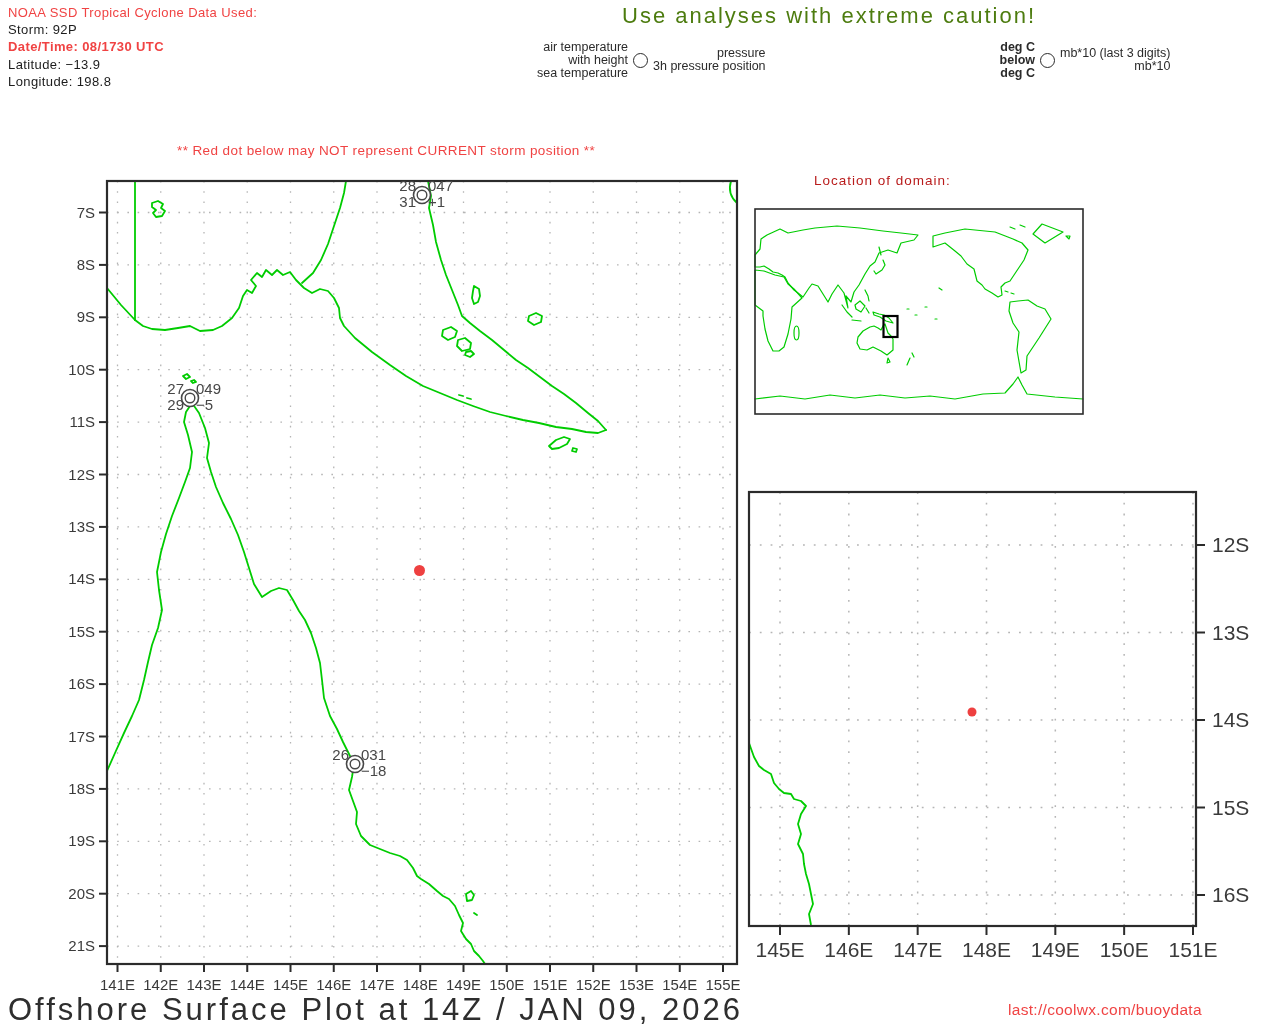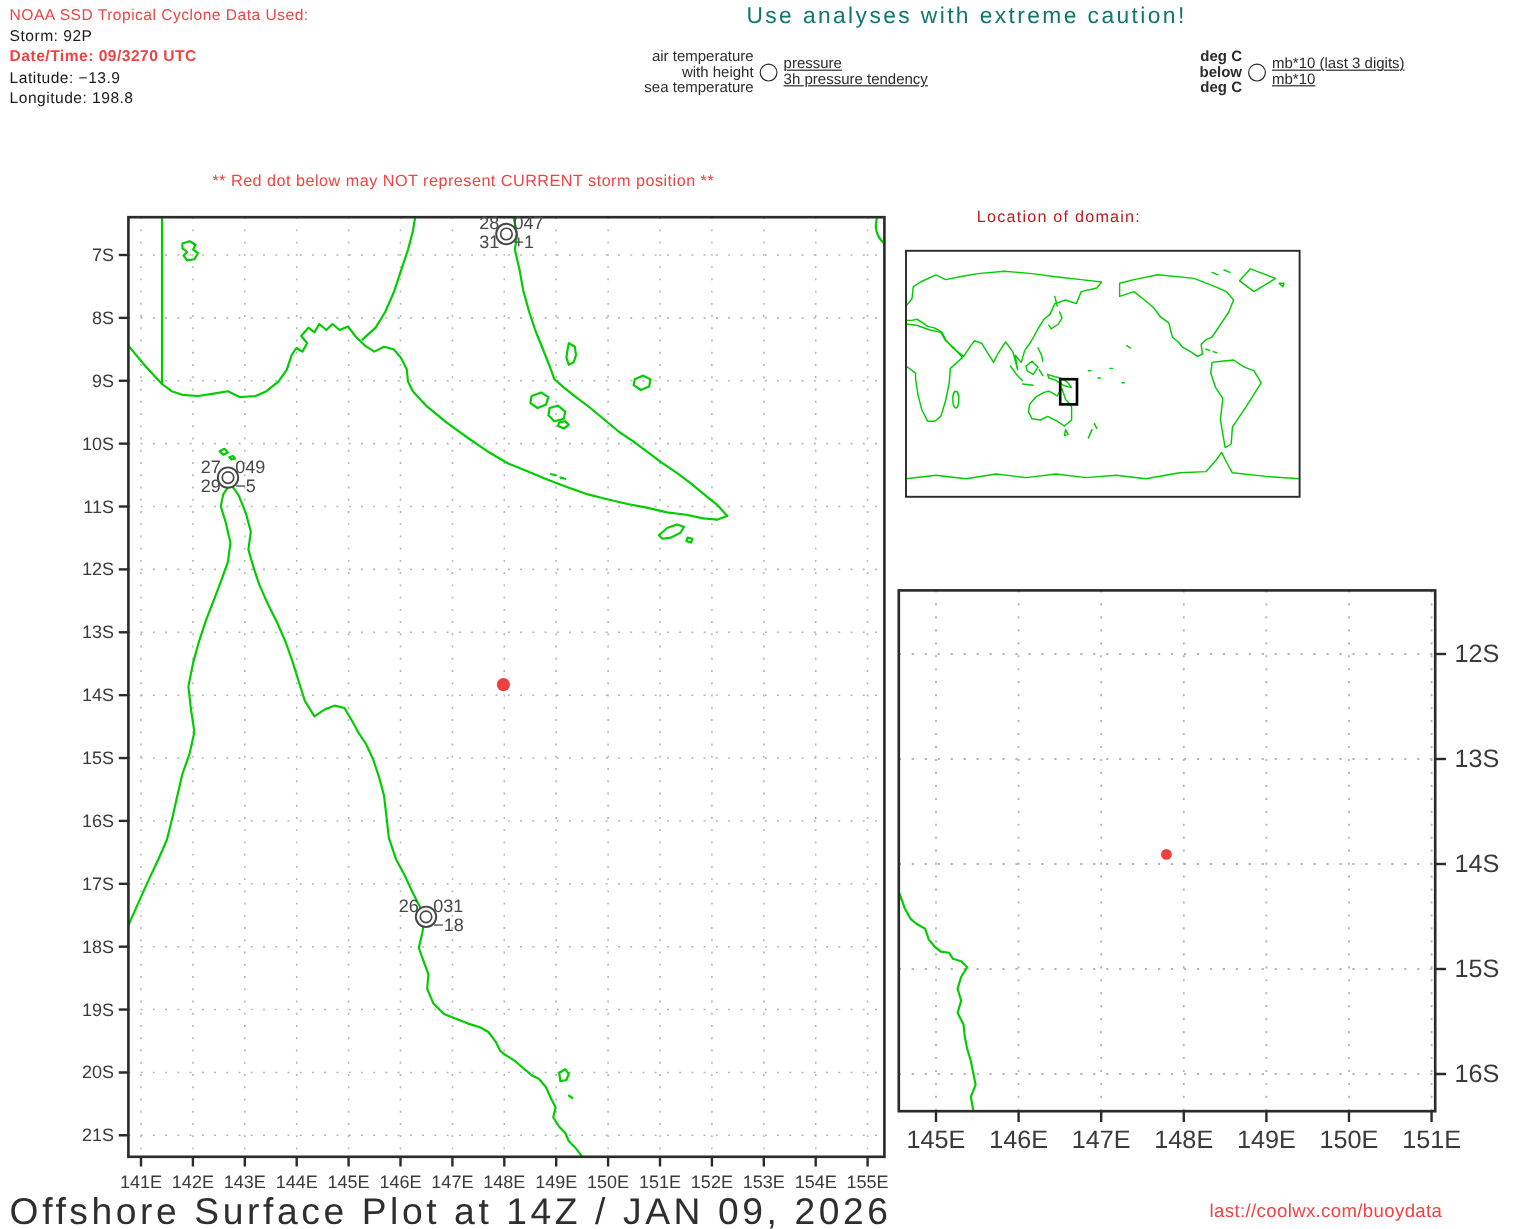--- a/index.html
+++ b/index.html
@@ -3,24 +3,24 @@
 <meta charset="utf-8">
 <style>
   html,body{margin:0;padding:0;}
   body{width:1280px;height:1024px;overflow:hidden;background:#ffffff;position:relative;
        font-family:"Liberation Sans","DejaVu Sans",sans-serif;}
   .stage{position:absolute;inset:0;}
   svg text{font-family:"Liberation Sans","DejaVu Sans",sans-serif;}
   .info{position:absolute;left:8px;top:4px;font-size:13px;line-height:17.2px;color:#1c1c1c;letter-spacing:.4px;}
   .info .red{color:#f04343;}
   .info .bold{font-weight:bold;}
-  .caution{position:absolute;left:622px;top:3px;font-size:19px;letter-spacing:2px;color:#0f766e;}
+  .caution{position:absolute;left:622px;top:3px;font-size:22px;letter-spacing:2px;color:#4d7c0f;}
   .legend{position:absolute;top:41px;display:flex;align-items:center;font-size:12.5px;line-height:12.9px;color:#2b2b2b;}
   .legend .lcol{text-align:right;}
-  .legend .rcol{text-align:left;text-decoration:underline;}
+  .legend .rcol{text-align:right;}
   .legend .circ{width:13px;height:13px;border:1.4px solid #2b2b2b;border-radius:50%;margin:0 5px;flex:0 0 auto;}
   .legend-left{left:518px;}
   .legend-left .lcol{width:110px;}
   .legend-right{left:989px;}
   .legend-right .lcol{width:46px;font-weight:bold;}
   .warning{position:absolute;left:177px;top:143px;font-size:13.5px;letter-spacing:.4px;color:#f04343;}
   .domain-title{position:absolute;left:814px;top:173px;font-size:13.5px;letter-spacing:1px;color:#b91c1c;}
   .footer-title{position:absolute;left:8px;top:992px;font-size:31px;letter-spacing:3px;color:#2e2e2e;white-space:nowrap;}
   .footer-url{position:absolute;left:1008px;top:1001px;font-size:15.5px;letter-spacing:.3px;color:#f04343;}
 </style>
@@ -256,38 +256,38 @@
         <text x="361" y="776" text-anchor="start" font-size="15" fill="#474747">−18</text>
       </g>
 
     <circle id="storm-dot-main" fill="#ee4040" cx="419.5" cy="570.5" r="5.5"></circle>
     <circle id="storm-dot-inset" fill="#ee4040" cx="972" cy="712" r="4.5"></circle>
   </svg>
 
   <div class="info">
     <div class="red">NOAA SSD Tropical Cyclone Data Used:</div>
     <div>Storm: 92P</div>
-    <div class="red bold">Date/Time: 09/3270 UTC</div>
+    <div class="red bold">Date/Time: 08/1730 UTC</div>
     <div>Latitude: −13.9</div>
     <div>Longitude: 198.8</div>
   </div>
 
   <div class="caution">Use analyses with extreme caution!</div>
 
   <div class="legend legend-left">
     <div class="lcol">
       <div>air temperature</div>
       <div>with height</div>
       <div>sea temperature</div>
     </div>
     <div class="circ"></div>
     <div class="rcol">
       <div>pressure</div>
       <div></div>
-      <div>3h pressure tendency</div>
+      <div>3h pressure position</div>
     </div>
   </div>
 
   <div class="legend legend-right">
     <div class="lcol">
       <div>deg C</div>
       <div>below</div>
       <div>deg C</div>
     </div>
     <div class="circ"></div>

